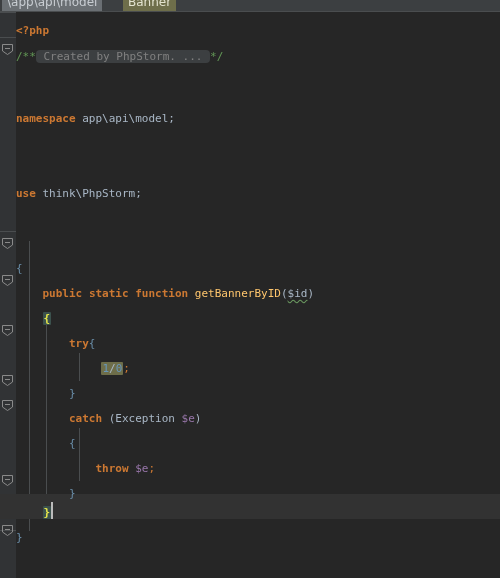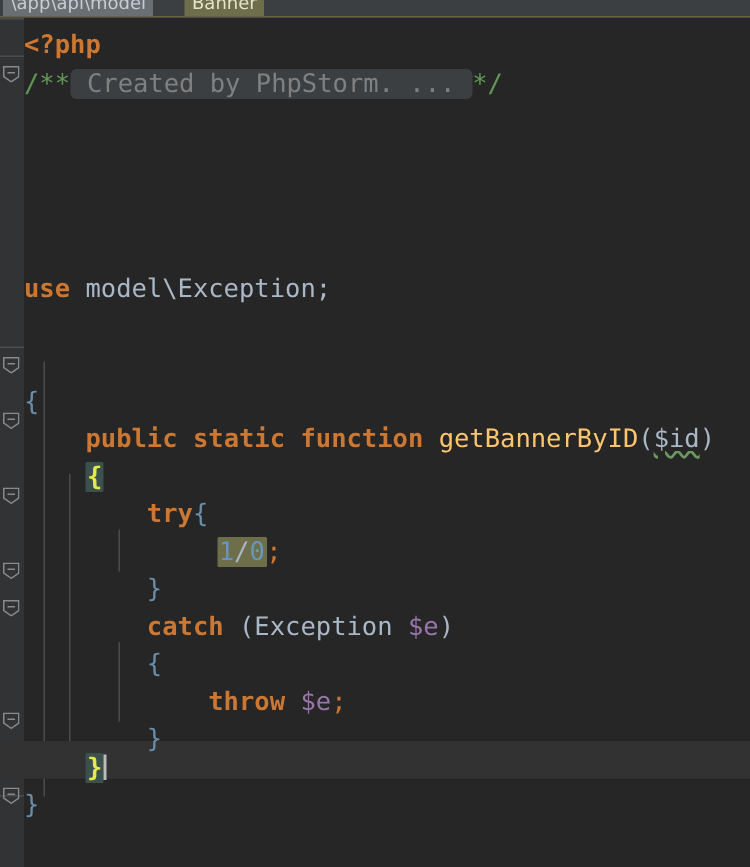--- a/index.html
+++ b/index.html
@@ -1,21 +1,21 @@
 <!DOCTYPE html>
 <html><head>
 <meta charset="utf-8">
 <style>
   html,body{margin:0;padding:0;}
   body{
     width:500px;height:578px;overflow:hidden;
     background:#262626;
     font-family:"DejaVu Sans Mono","Liberation Mono",monospace;
   }
-  .ide{position:relative;width:500px;height:578px;background:#eab308;}
+  .ide{position:relative;width:500px;height:578px;background:#fca5a5;}
 
   
   .breadcrumb-bar{
     position:absolute;left:0;top:0;width:500px;height:11px;
     background:#3c3f41;overflow:hidden;
   }
   .crumb{
     position:absolute;top:-7px;height:18px;line-height:18px;
     font-size:12px;font-family:"DejaVu Sans","Liberation Sans",sans-serif;
     color:#c8cdd2;padding:0 5px;white-space:nowrap;
@@ -40,21 +40,21 @@
   .gutter-line{
     position:absolute;left:0;width:16px;height:1px;background:#4a4d4f;
   }
   .fold{
     position:absolute;left:2px;width:11px;height:11px;
   }
   .fold svg{display:block;}
 
   .code{
     position:absolute;left:16px;top:0;width:484px;height:426px;
-    font-size:17px;line-height:25px;
+    font-size:11px;line-height:25px;
   }
   .ln{
     position:absolute;left:0;width:484px;height:25px;
     white-space:pre;color:#a9b7c6;
   }
   .caret-row{
     position:absolute;left:-16px;width:500px;height:25px;
     background:#323232;
   }
 
@@ -175,22 +175,23 @@
       <div class="guide" style="left:30px;top:304px;height:190px;"></div>
       <div class="guide" style="left:63px;top:341px;height:28px;"></div>
       <div class="guide" style="left:63px;top:416px;height:53px;"></div>
 
       <div class="caret-row" style="top:482px;"></div>
 
       <div class="ln" style="top:6px;"><span class="kw">&lt;?php</span></div>
 
       <div class="ln" style="top:32px;"><span class="cmt">/**</span><span class="folded"> Created by PhpStorm. ... </span><span class="cmt">*/</span></div>
 
-
-      <div class="ln" style="top:169px;"><span class="kw">use</span><span class="punct"> </span><span class="cls">model\Exception</span><span class="punct">;</span></div>
+      <div class="ln" style="top:94px;"><span class="kw">namespace</span><span class="punct"> </span><span class="cls">app\api\model</span><span class="punct">;</span></div>
+
+      <div class="ln" style="top:169px;"><span class="kw">use</span><span class="punct"> </span><span class="cls">think\PhpStorm</span><span class="punct">;</span></div>
 
 
       <div class="ln" style="top:244px;"><span class="brc-blue">{</span></div>
 
       <div class="ln" style="top:269px;">    <span class="kw">public</span> <span class="kw">static</span> <span class="kw">function</span> <span class="fn">getBannerByID</span><span class="punct">(</span><span class="squiggle">$id</span><span class="punct">)</span></div>
 
       <div class="ln" style="top:294px;">    <span class="match-brace">{</span></div>
 
       <div class="ln" style="top:319px;">        <span class="kw">try</span><span class="brc-blue">{</span></div>
 

